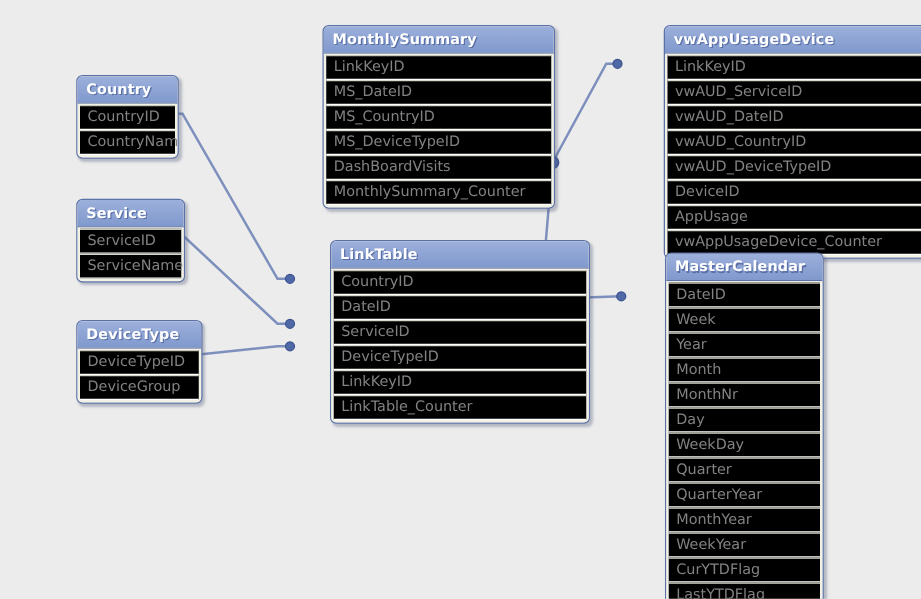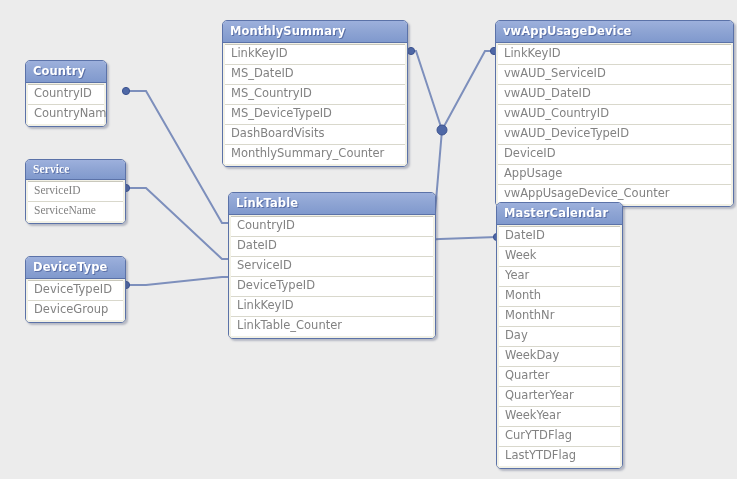--- a/index.html
+++ b/index.html
@@ -15,41 +15,42 @@
 
   .table{
     position:absolute;
     border:1px solid #5b72a8;
     border-radius:5px;
     background:#f2f1e6;
     box-shadow:2px 2px 2px rgba(80,90,120,.35);
     box-sizing:border-box;
     overflow:hidden;
     z-index:3;
+    margin-left:36px;
   }
   .thead{
     background:linear-gradient(to bottom,#9db0dc 0%,#8fa5d4 45%,#8099cd 100%);
     color:#ffffff;
     font-weight:bold;
     font-size:11.5px;
     padding:3px 7px 4px 7px;
     text-shadow:1px 1px 0 #5a6fa6;
     letter-spacing:.1px;
     white-space:nowrap;
     border-bottom:1px solid #5b72a8;
   }
   .tbody{
     background:#f2f1e6;
     padding:1px 2px 2px 2px;
   }
   .row{
     font-size:11.5px;
     color:#828282;
     padding:1px 6px 2px 6px;
-    background:#ffffff;
+    background:#000000;
     border-top:1px solid #d9d8cc;
     border-bottom:1px solid #ffffff;
     white-space:nowrap;
     line-height:15px;
   }
   .row:first-child{border-top:1px solid #c9c8bc;}
 </style>
 </head>
 <body>
 
@@ -87,21 +88,21 @@
   </svg>
 
   <div class="table" style="left:25px;top:60px;width:82px;">
     <div class="thead">Country</div>
     <div class="tbody">
       <div class="row">CountryID</div>
       <div class="row">CountryName</div>
     </div>
   </div>
 
-  <div class="table" style="left:25px;top:159px;width:101px;font-family:Liberation Serif, serif;">
+  <div class="table" style="left:25px;top:159px;width:87px;">
     <div class="thead">Service</div>
     <div class="tbody">
       <div class="row">ServiceID</div>
       <div class="row">ServiceName</div>
     </div>
   </div>
 
   <div class="table" style="left:25px;top:256px;width:101px;">
     <div class="thead">DeviceType</div>
     <div class="tbody">
@@ -153,19 +154,20 @@
     <div class="tbody">
       <div class="row">DateID</div>
       <div class="row">Week</div>
       <div class="row">Year</div>
       <div class="row">Month</div>
       <div class="row">MonthNr</div>
       <div class="row">Day</div>
       <div class="row">WeekDay</div>
       <div class="row">Quarter</div>
       <div class="row">QuarterYear</div>
+      <div class="row">MonthYear</div>
       <div class="row">WeekYear</div>
       <div class="row">CurYTDFlag</div>
       <div class="row">LastYTDFlag</div>
     </div>
   </div>
 
 </div>
 
 </body></html>

